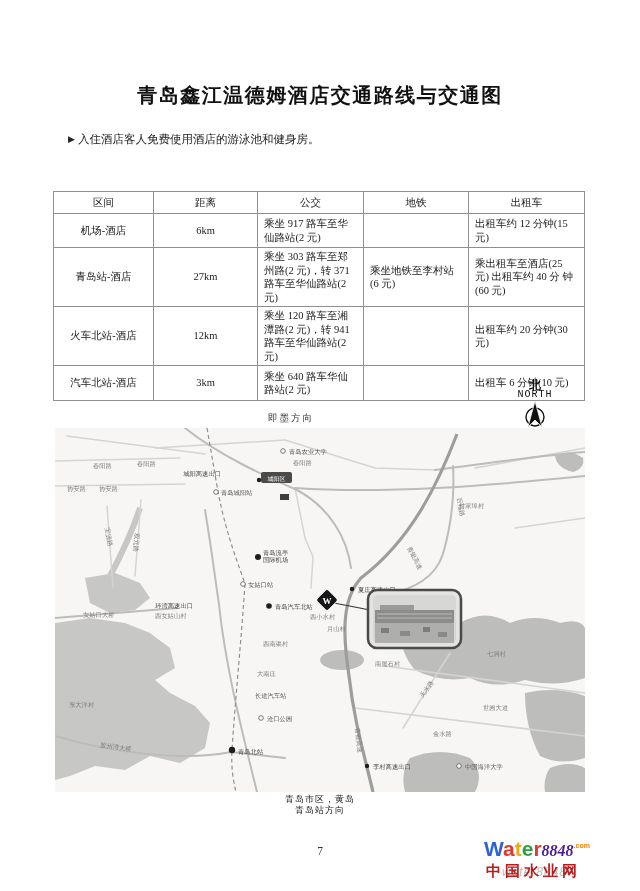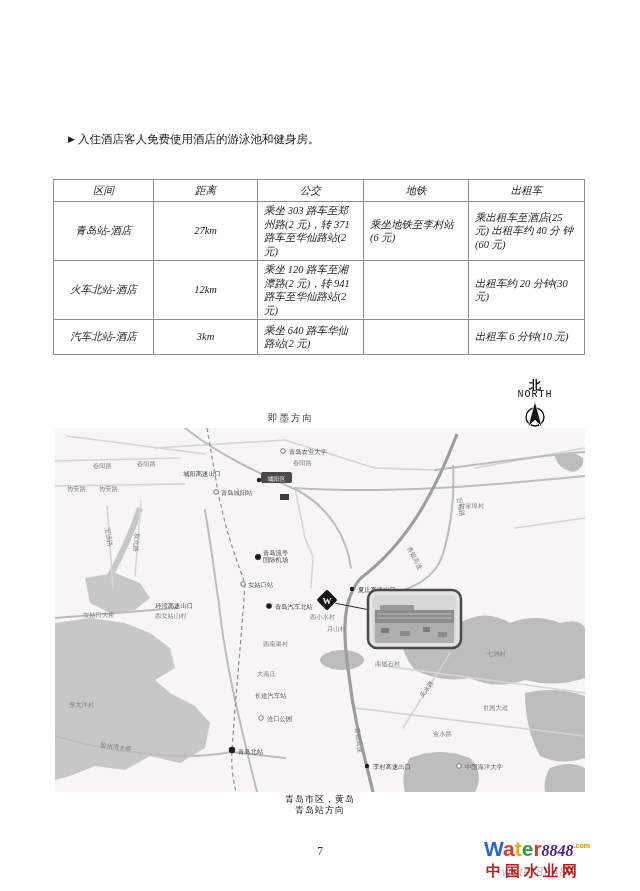--- a/index.html
+++ b/index.html
@@ -6,22 +6,22 @@
   .page{width:640px;height:891px;position:relative;background:#fff;
         font-family:"Liberation Serif",serif;color:#1a1a1a;margin:0 auto;overflow:hidden;}
 
   .title{position:absolute;top:82px;left:0;width:640px;text-align:center;
          font-size:20px;font-weight:bold;letter-spacing:1.5px;color:#111;}
 
   .notes{position:absolute;top:131px;left:68px;right:55px;font-size:11.5px;line-height:17px;color:#222;}
   .note{white-space:nowrap;}
   .note-marker{font-size:9px;margin-right:3px;position:relative;top:-1px;}
 
-  table.t-table{position:absolute;top:179px;left:53px;width:531px;border-collapse:collapse;
-                table-layout:fixed;font-size:10.5px;color:#222;font-style:italic;}
+  table.t-table{position:absolute;top:191px;left:53px;width:531px;border-collapse:collapse;
+                table-layout:fixed;font-size:10.5px;color:#222;}
   .t-table th,.t-table td{border:1px solid #8f8f8f;padding:2px 6px;line-height:13.5px;
                           vertical-align:middle;font-weight:normal;}
   .t-table th{height:17px;text-align:center;}
   .t-table td.c{text-align:center;}
   .t-table td.l{text-align:left;}
 
   .direction-top{position:absolute;top:412px;left:0;width:572px;text-align:center;
                  font-size:9.5px;letter-spacing:2px;color:#333;padding-left:10px;box-sizing:border-box;}
 
   .compass{position:absolute;top:380px;left:510px;width:50px;text-align:center;line-height:10px;}
@@ -51,20 +51,21 @@
   .wm-shadow{position:absolute;top:3px;left:18px;font-size:12px;font-style:italic;
              color:#bdbdbd;z-index:0;letter-spacing:1px;}
   .wm-cn{position:absolute;top:0;left:2px;font-size:15px;font-weight:bold;color:#b91c1c;
          letter-spacing:4px;z-index:1;}
 </style>
 </head>
 <body>
 
 <div class="page">
 
+  <div class="title">青岛鑫江温德姆酒店交通路线与交通图</div>
 
   <div class="notes">
     <div class="note">
       <span class="note-marker">▶</span><span>入住酒店客人免费使用酒店的游泳池和健身房。</span>
     </div>
   </div>
 
   <table class="t-table">
     <colgroup>
         <col style="width:100px">
@@ -76,20 +77,27 @@
     <thead>
       <tr>
         <th>区间</th>
         <th>距离</th>
         <th>公交</th>
         <th>地铁</th>
         <th>出租车</th>
       </tr>
     </thead>
     <tbody>
+      <tr style="height:34px">
+        <td class="c">机场-酒店</td>
+        <td class="c">6km</td>
+        <td class="l">乘坐 917 路车至华仙路站(2 元)</td>
+        <td class="l"></td>
+        <td class="l">出租车约 12 分钟(15 元)</td>
+      </tr>
       <tr style="height:50px">
         <td class="c">青岛站-酒店</td>
         <td class="c">27km</td>
         <td class="l">乘坐 303 路车至郑州路(2 元)，转 371 路车至华仙路站(2 元)</td>
         <td class="l">乘坐地铁至李村站(6 元)</td>
         <td class="l">乘出租车至酒店(25 元) 出租车约 40 分 钟(60 元)</td>
       </tr>
       <tr style="height:49px">
         <td class="c">火车北站-酒店</td>
         <td class="c">12km</td>

